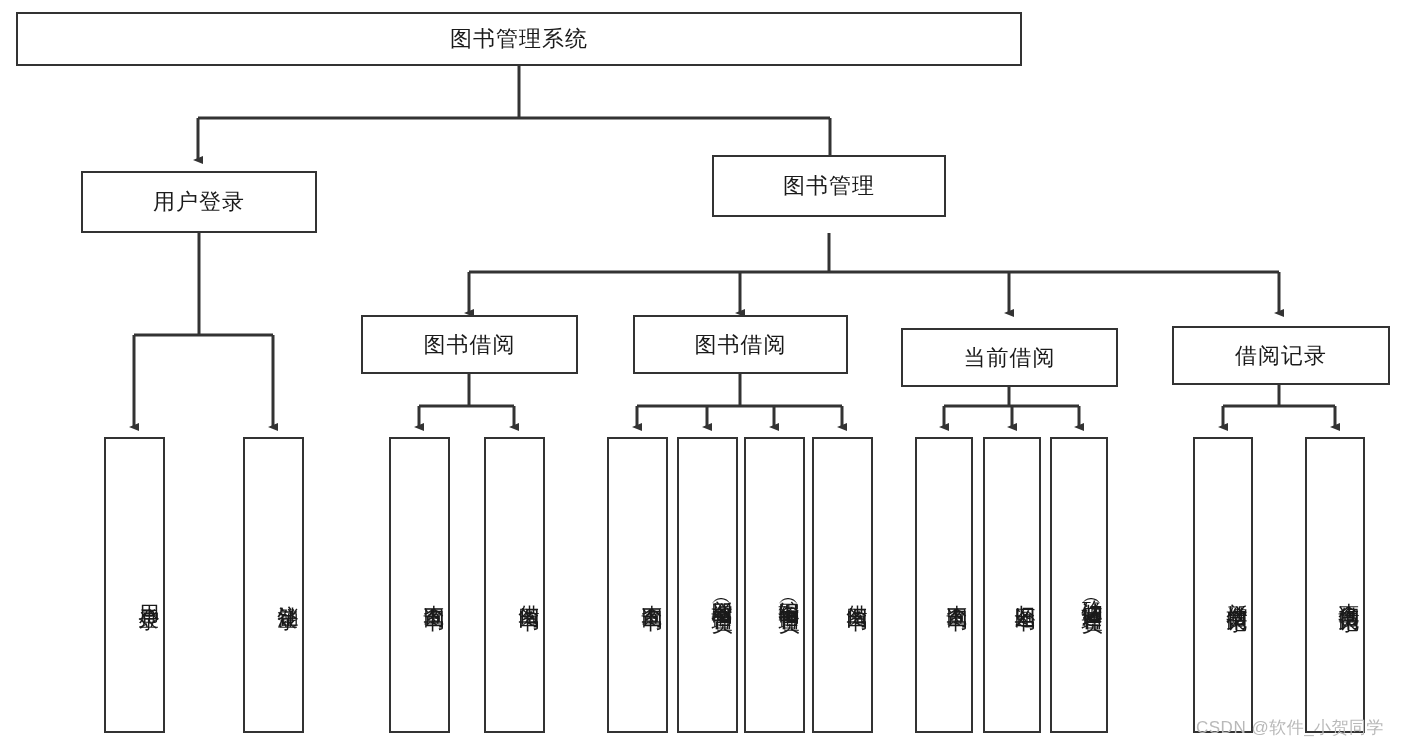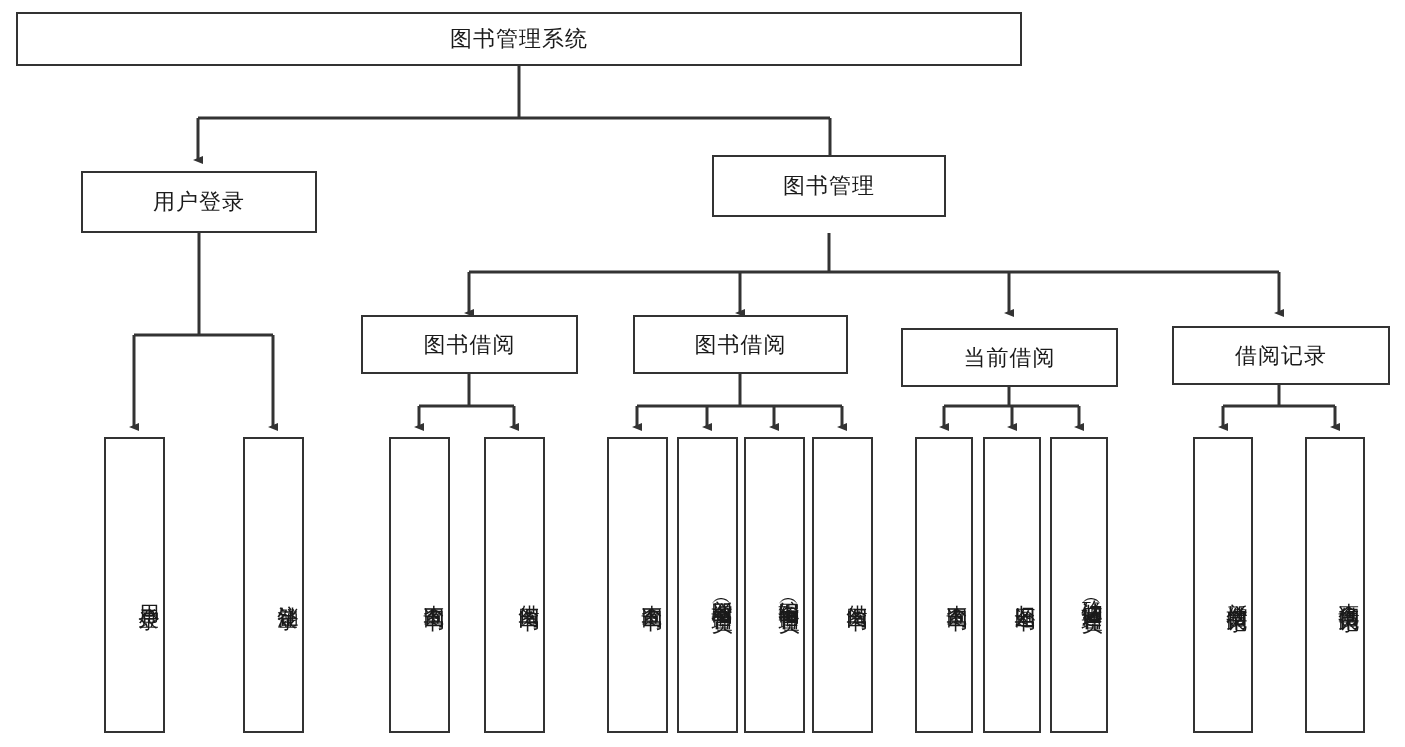--- a/index.html
+++ b/index.html
@@ -153,14 +153,15 @@
     <span>确认归还（管理员）</span>
   </div>
 
   <div class="node vert" style="left:1193px;top:437px;width:60px;height:296px;">
     <span>新增借阅记录</span>
   </div>
   <div class="node vert" style="left:1305px;top:437px;width:60px;height:296px;">
     <span>查询借阅记录</span>
   </div>
 
+  <div class="watermark" style="left:1196px;top:716px;">CSDN @软件_小贺同学</div>
 
 </div>
 
 </body></html>

